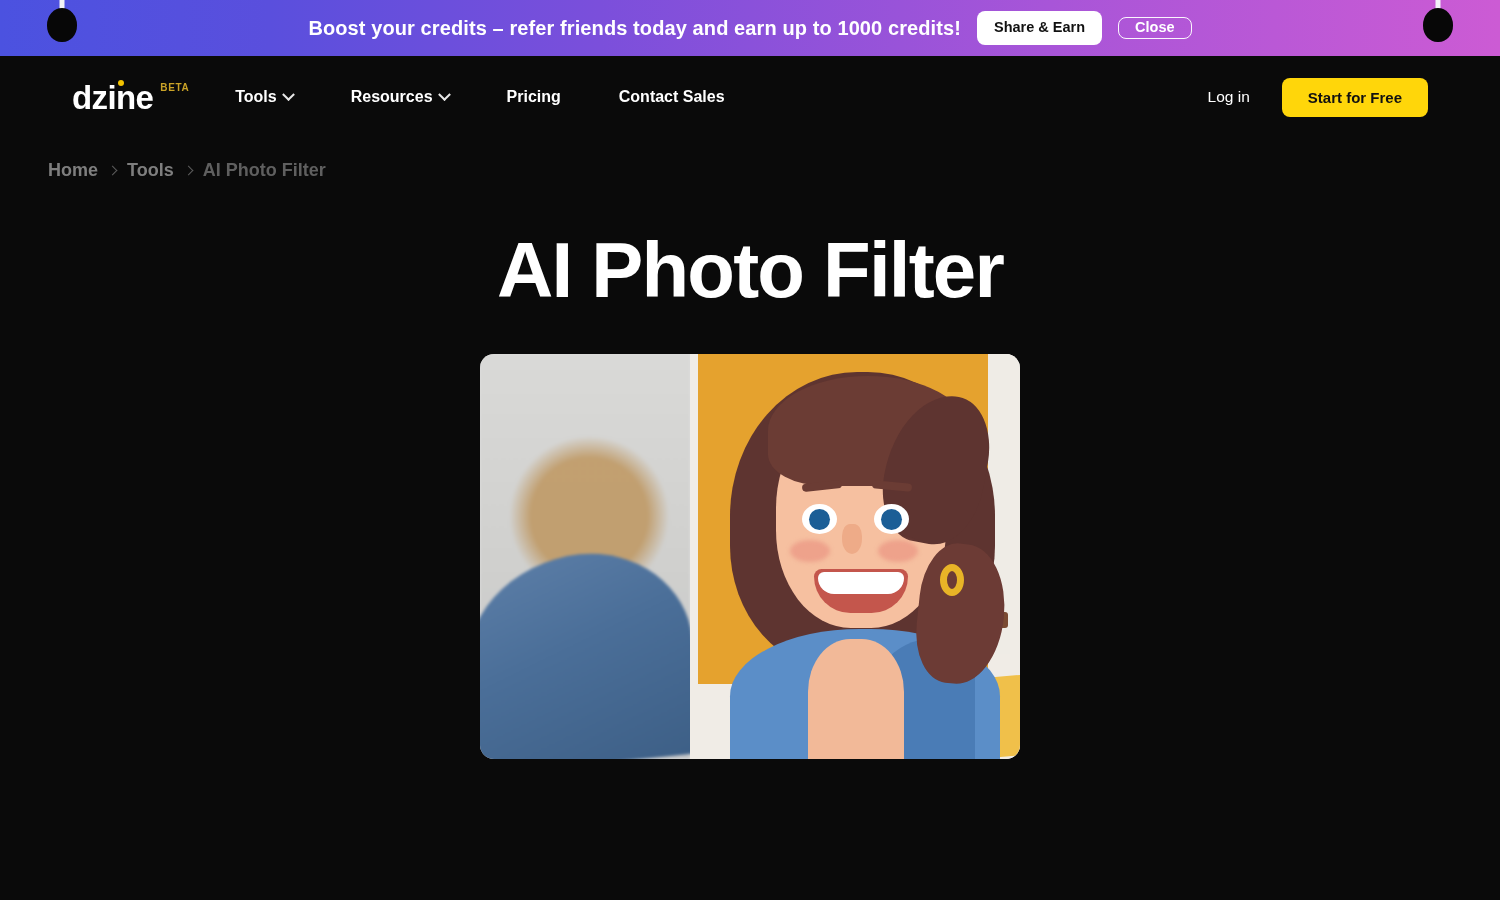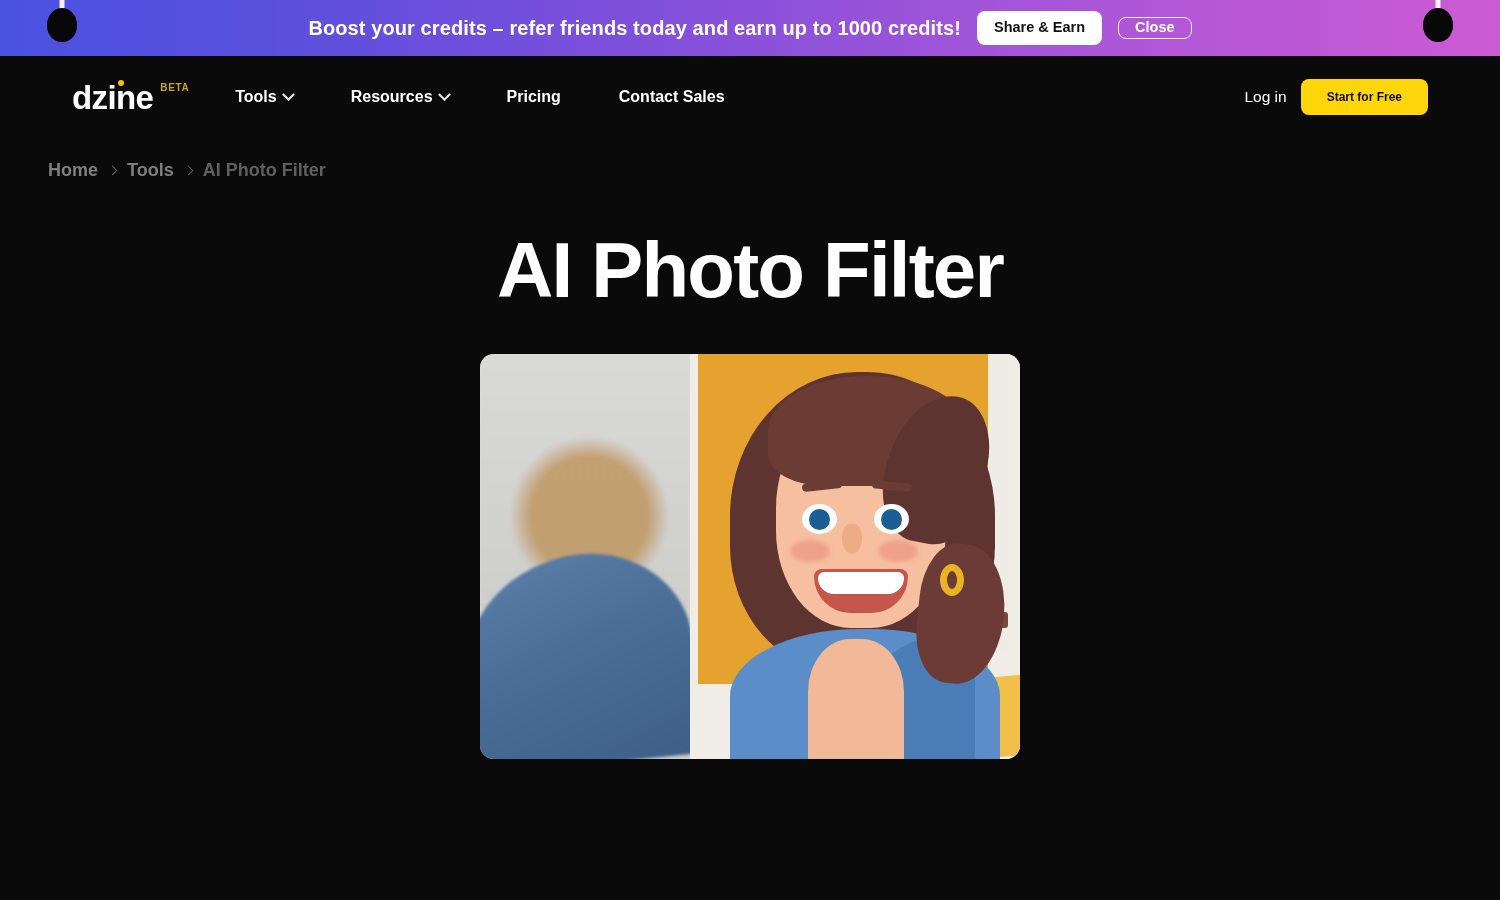--- a/index.html
+++ b/index.html
@@ -150,37 +150,37 @@
   .chev {
     display: inline-block;
     width: 9px; height: 9px;
     border-right: 2px solid #e8e8e8;
     border-bottom: 2px solid #e8e8e8;
     transform: rotate(45deg) translate(-2px,-2px);
   }
   .header-right {
     display: flex;
     align-items: center;
-    gap: 14px;
+    gap: 32px;
     margin-left: auto;
   }
   .login-link {
     color: #ffffff;
     font-size: 15.5px;
     font-weight: 500;
     cursor: pointer;
     white-space: nowrap;
   }
   .cta-btn {
     background: #ffd60a;
     color: #111111;
     border: none;
     border-radius: 8px;
     font-family: inherit;
-    font-size: 12px;
+    font-size: 15px;
     font-weight: 700;
     padding: 11px 26px;
     cursor: pointer;
     white-space: nowrap;
   }
 
   
   .breadcrumb {
     display: flex;
     align-items: center;

